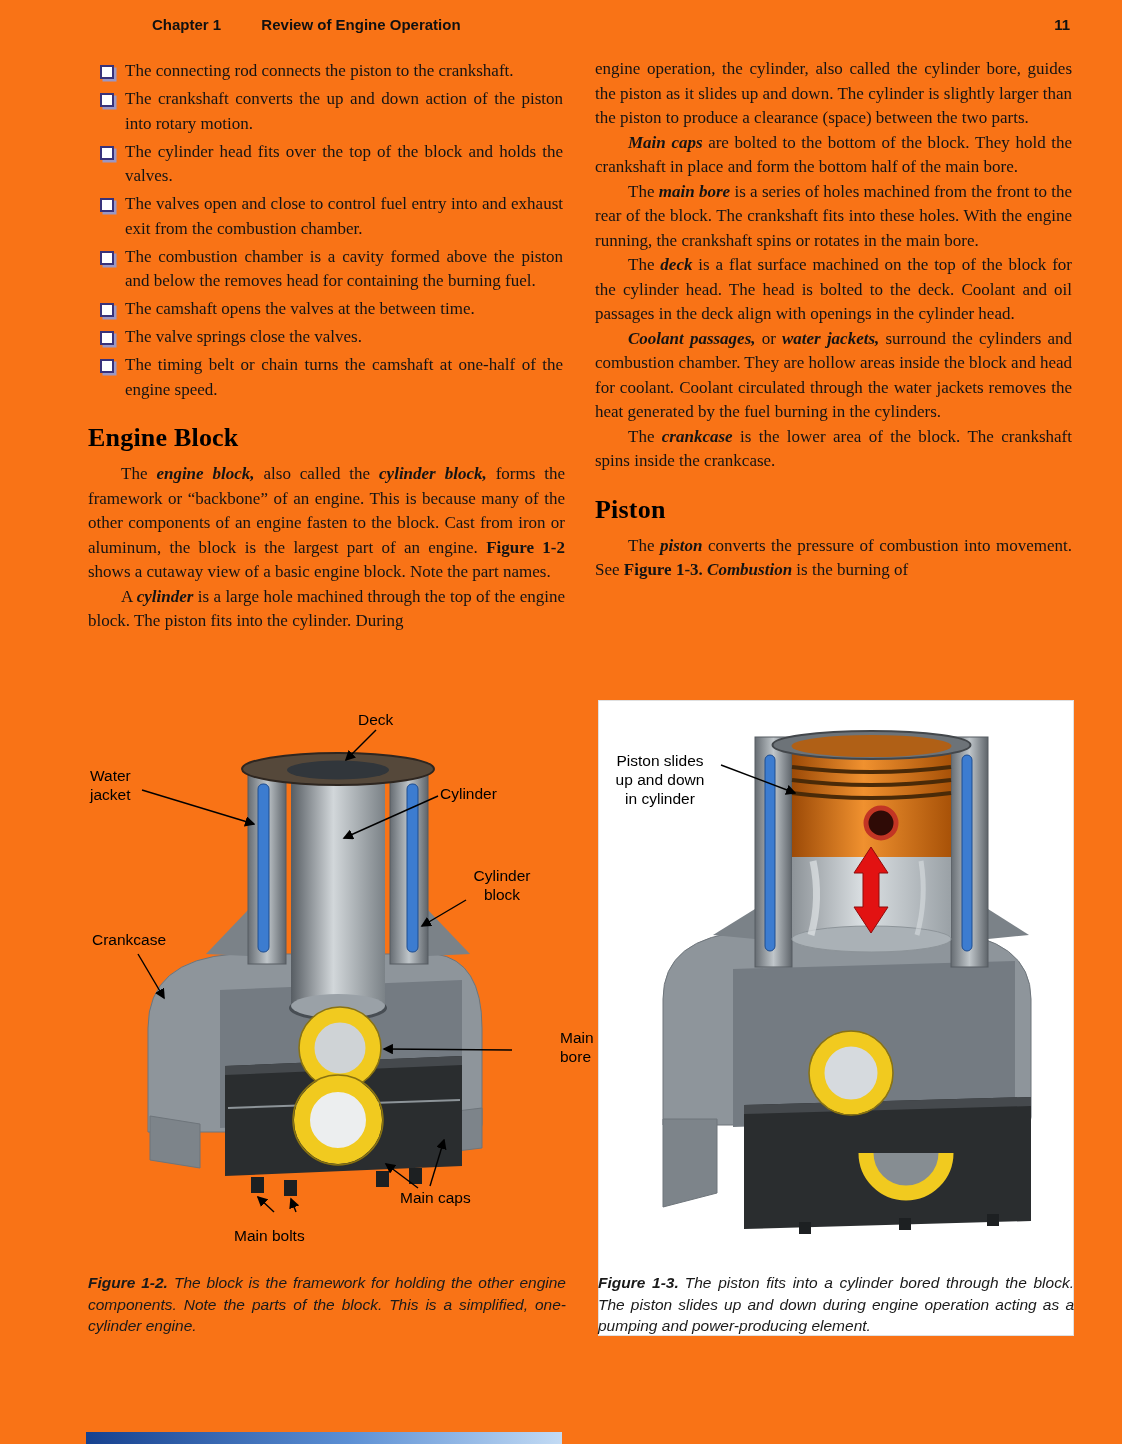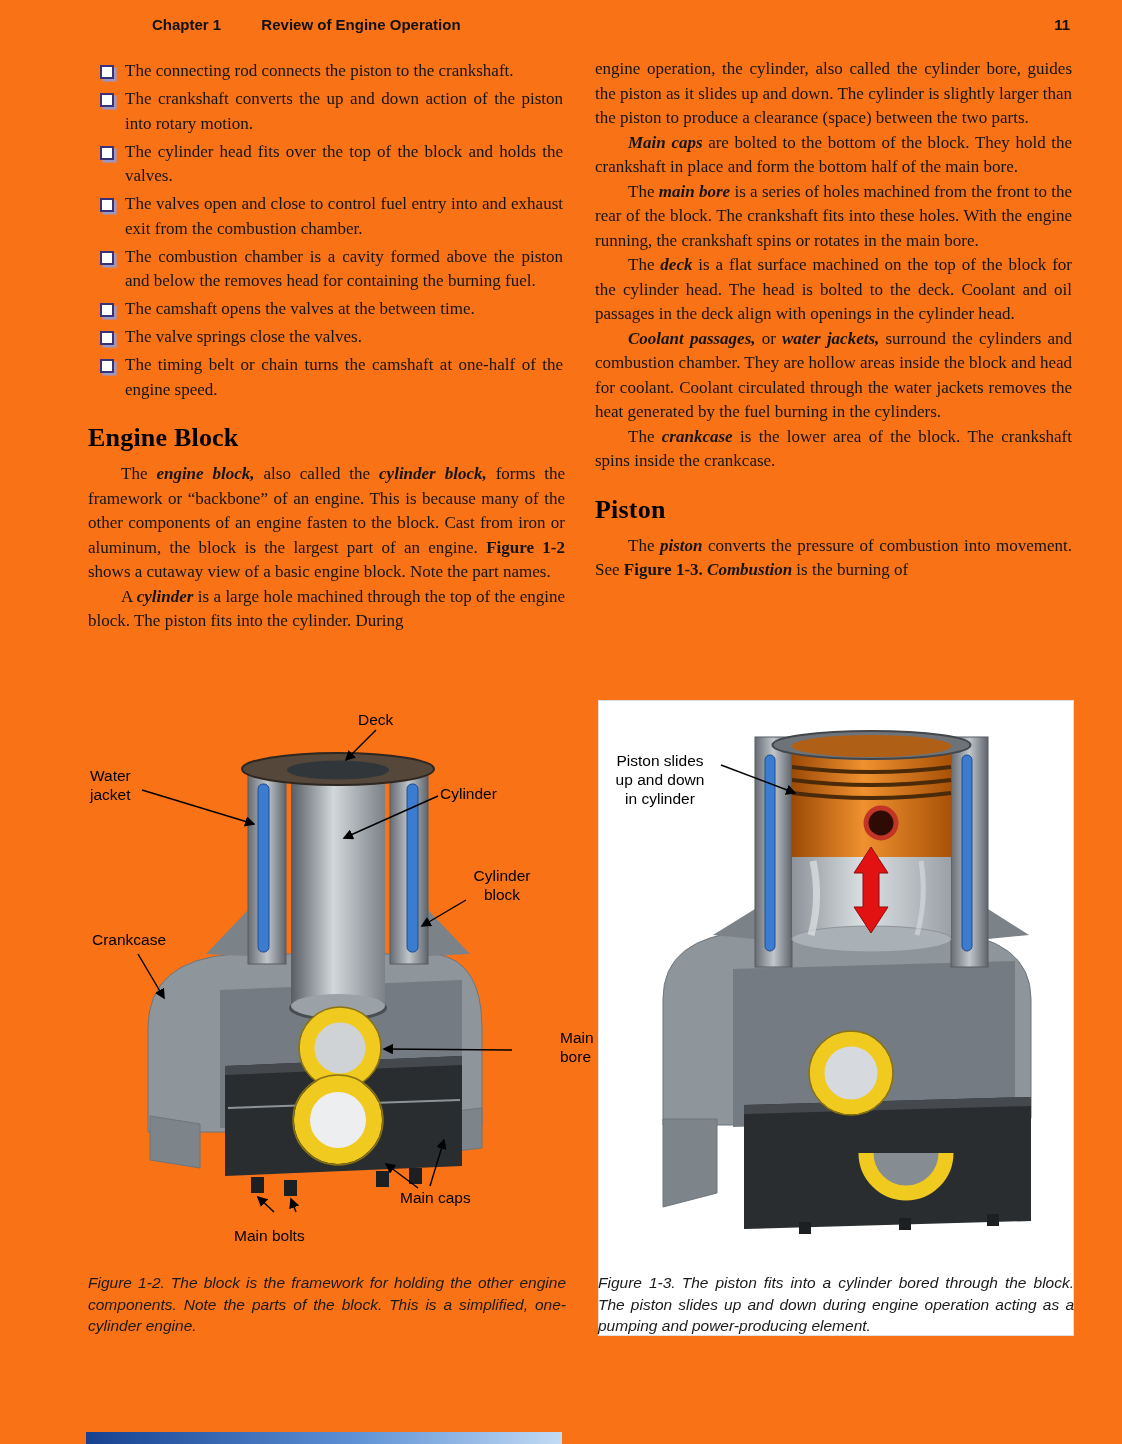--- a/index.html
+++ b/index.html
@@ -32,21 +32,21 @@
   #fig2{left:88px;top:698px;width:478px;height:560px;}
   #fig3{left:598px;top:700px;width:476px;height:636px;border:1px solid #e0e0e0;
         box-sizing:border-box;background:#fff;}
   .fig-label{position:absolute;font-family:"Liberation Sans",sans-serif;font-size:15.5px;
     line-height:19px;color:#000;white-space:pre-line;}
   .tc{text-align:center;}
 
   
   .fig-caption{position:absolute;font-family:"Liberation Sans",sans-serif;font-size:15.5px;
     line-height:21.5px;text-align:justify;color:#1a1a1a;font-style:italic;}
-  .cap-tag{font-weight:normal;margin-right:6px;margin-top:22px;}
+  .cap-tag{font-weight:bold;margin-right:6px;margin-top:22px;}
 
   
   .f-block{fill:var(--block-gray,#8e959b);}
   .f-cap{fill:var(--cap-dark,#2a2d2f);}
   .f-blue{fill:var(--water-blue,#3c7cd0);}
   .f-red{fill:var(--arrow-red,#e21212);}
   .s-yellow{stroke:var(--bore-yellow,#f1ca1f);}
 
   .footer-bar{position:absolute;left:86px;top:1432px;width:476px;height:12px;
     background:linear-gradient(90deg,var(--footer-blue,#16418f) 0%,#5b8fd4 55%,#c3dbf4 100%);}

